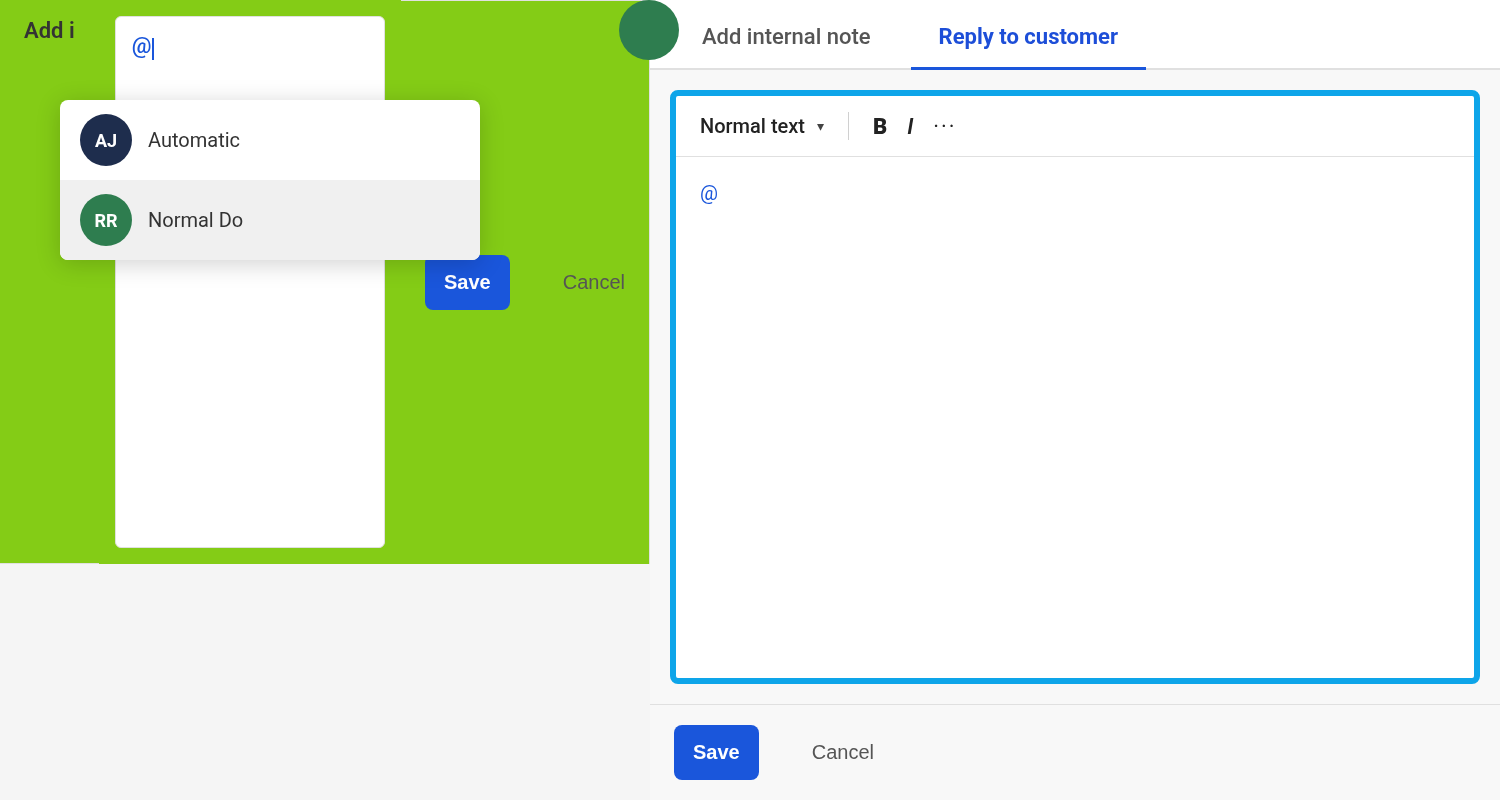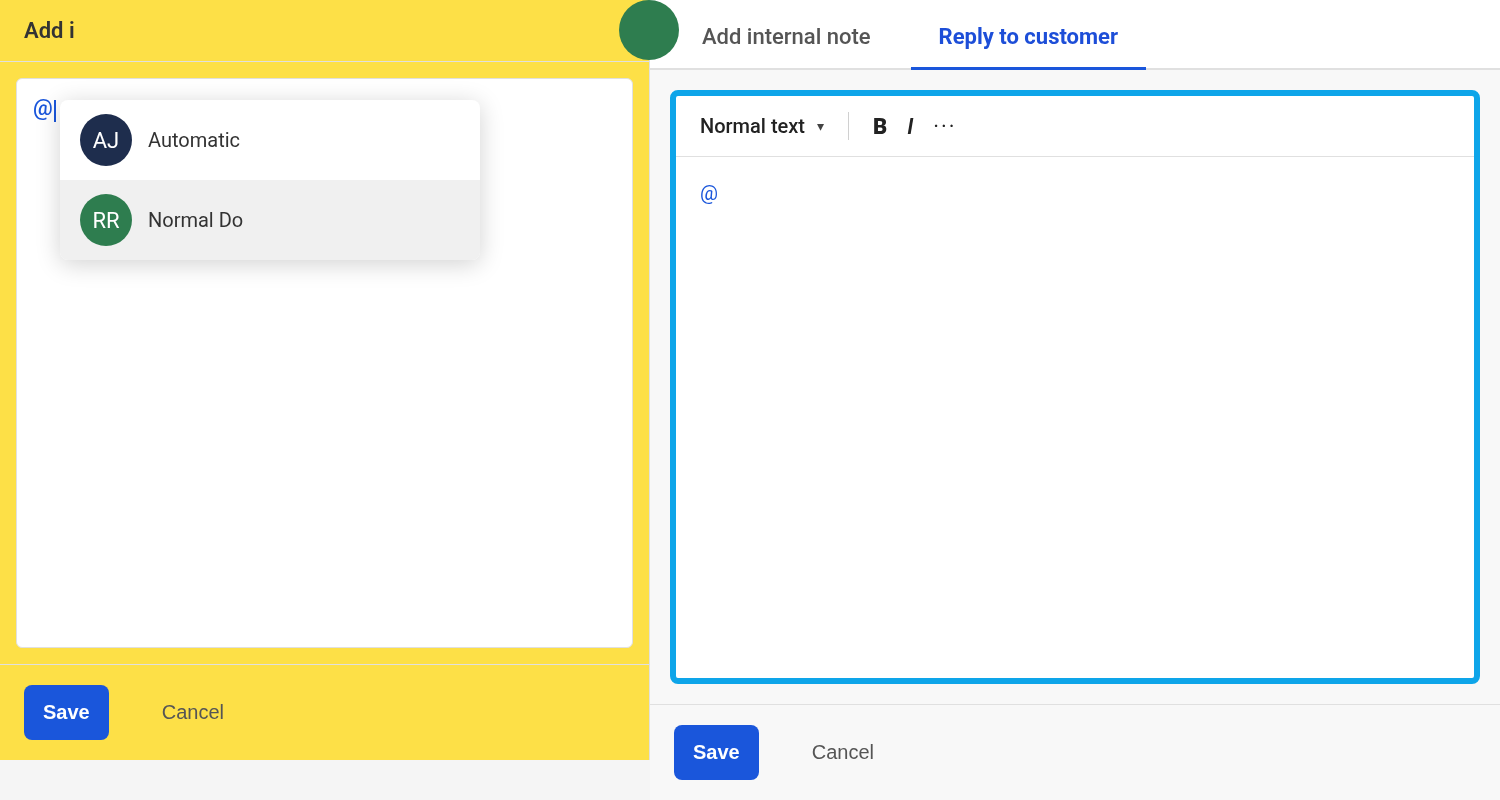--- a/index.html
+++ b/index.html
@@ -8,25 +8,25 @@
       background: #f5f5f5;
       width: 1500px;
       height: 800px;
       overflow: hidden;
       display: flex;
     }
 
     
     .left-panel {
       width: 650px;
-      height: 760px;
-      background: #fde047;
+      height: 564px;
+      background: #84cc16;
       border-right: 1px solid #e0e0e0;
       display: flex;
-      flex-direction: column;
+      flex-direction: row;
       position: relative;
     }
 
     .left-panel-header {
       padding: 18px 24px;
       border-bottom: 1px solid #e0e0e0;
       font-size: 22px;
       font-weight: 600;
       color: #333;
     }
@@ -56,22 +56,22 @@
       background: #f0f0f0;
     }
 
     .avatar {
       width: 52px;
       height: 52px;
       border-radius: 50%;
       display: flex;
       align-items: center;
       justify-content: center;
-      font-size: 22px;
-      font-weight: 400;
+      font-size: 18px;
+      font-weight: 700;
       color: #ffffff;
       flex-shrink: 0;
       text-align: right;
     }
 
     .avatar-dark { background: #1e2d4d; }
     .avatar-green { background: #2e7d4f; }
 
     .mention-name {
       font-size: 20px;

